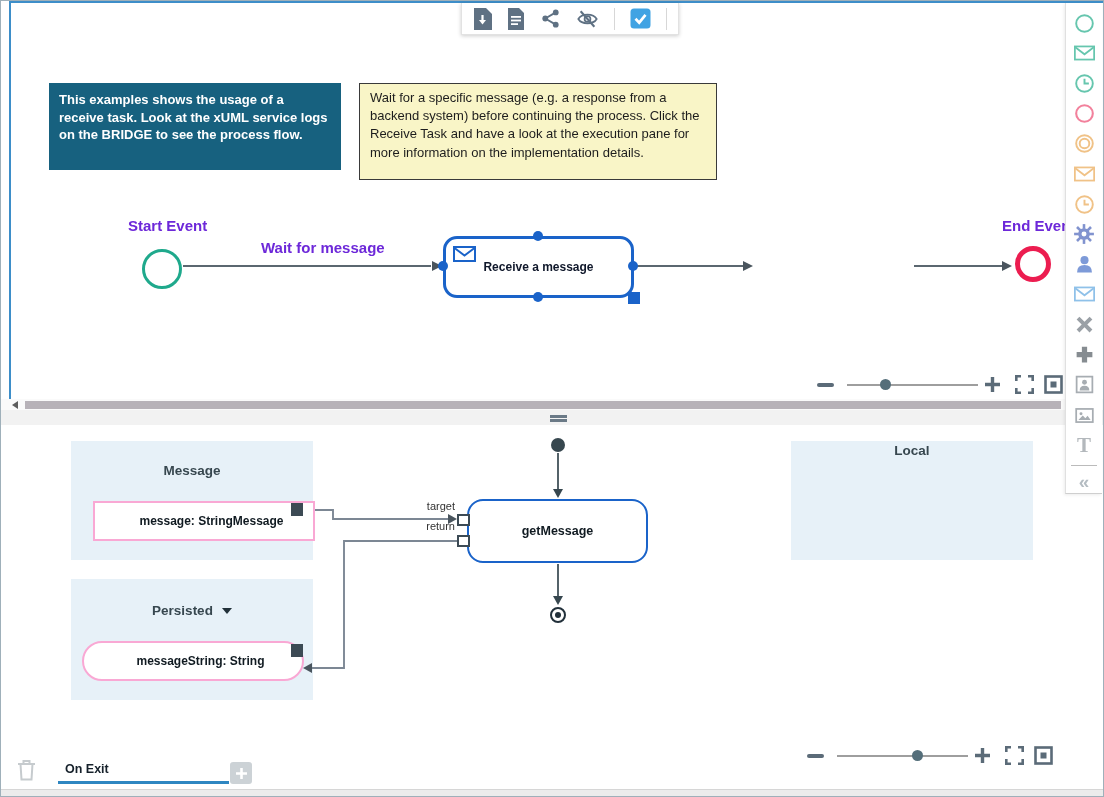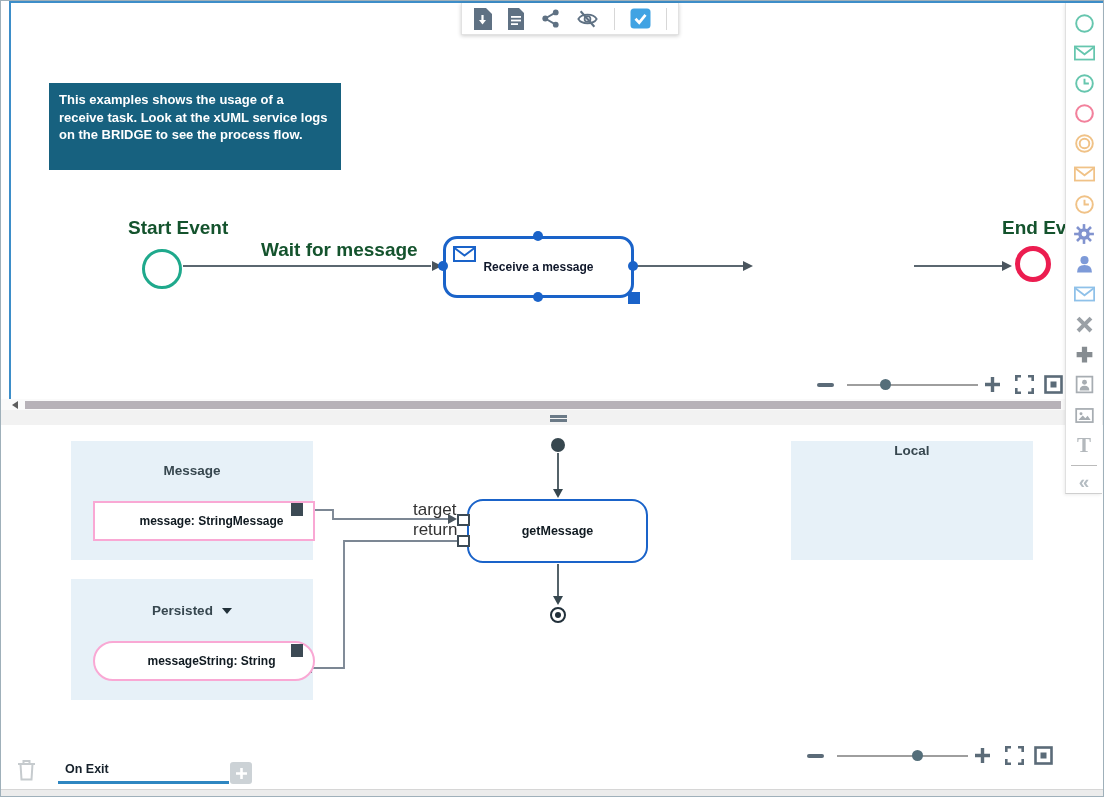--- a/index.html
+++ b/index.html
@@ -8,21 +8,21 @@
   
   .process-pane{position:absolute;left:8px;top:0;width:1104px;height:424px;border:2px solid #3d8ec9;box-sizing:border-box;background:#fff;}
 
   .toolbar{position:absolute;left:460px;top:2px;height:31px;background:#fff;border:1px solid #e2e2e2;border-top:none;box-shadow:0 1px 4px rgba(0,0,0,.20);display:flex;align-items:center;gap:15px;padding:0 11px;z-index:6;}
   .tb-sep{width:1px;height:22px;background:#d7d7d7;}
   .tb-icon{display:flex;align-items:center;justify-content:center;cursor:pointer;}
 
   .info-box{position:absolute;left:38px;top:80px;width:292px;height:87px;background:#17617f;color:#fff;font-weight:700;font-size:13px;line-height:17.5px;padding:8px 10px;box-sizing:border-box;}
   .note-box{position:absolute;left:348px;top:80px;width:358px;height:97px;background:#f9f5c7;border:1px solid #3a3a3a;color:#1d1d1d;font-size:13px;line-height:18.2px;padding:5px 10px;box-sizing:border-box;}
 
-  .bpmn-label{position:absolute;font-weight:700;font-size:19px;color:#14532d;white-space:nowrap;}
+  .bpmn-label{position:absolute;font-weight:700;font-size:15px;color:#6d28d9;white-space:nowrap;}
 
   .start-circle{position:absolute;left:131px;top:246px;width:40px;height:40px;border:3px solid #1fa98c;border-radius:50%;box-sizing:border-box;background:#fff;}
   .end-circle{position:absolute;left:1004px;top:243px;width:36px;height:36px;border:5px solid #ec1d50;border-radius:50%;box-sizing:border-box;background:#fff;}
 
   .task{position:absolute;background:#fff;display:flex;align-items:center;justify-content:center;font-weight:700;font-size:12px;color:#0f172a;box-sizing:border-box;}
   .receive-task{left:432px;top:233px;width:191px;height:62px;border:3px solid #1a63c9;border-radius:14px;}
   .show-task{left:742px;top:235px;width:161px;height:58px;border:2px solid #a8a8a8;border-radius:12px;}
   .task-icon{position:absolute;left:7px;top:7px;}
 
   .flow-line{position:absolute;height:2px;background:#5b6770;}
@@ -44,21 +44,21 @@
   .split-bar{position:absolute;left:549px;width:17px;height:2.5px;background:#6b7a87;}
 
   
   .map-panel{position:absolute;background:#e7f1f8;box-sizing:border-box;text-align:center;}
   .panel-title{display:inline-block;font-weight:700;font-size:13.5px;color:#37474f;}
   .caret-down{display:inline-block;width:0;height:0;border-left:5px solid transparent;border-right:5px solid transparent;border-top:6px solid #22313a;margin-left:9px;vertical-align:middle;}
 
   .map-item{position:absolute;width:222px;height:40px;background:#fff;border:2px solid #f9a8d4;box-sizing:border-box;display:flex;align-items:center;justify-content:center;font-weight:700;font-size:12px;color:#101a21;z-index:2;padding-left:15px;}
   .port-dark{position:absolute;width:12px;height:13px;background:#3c4a54;z-index:3;}
   .port-white{position:absolute;width:13px;height:12px;background:#fff;border:2px solid #3c4a54;box-sizing:border-box;z-index:3;}
-  .port-label{position:absolute;width:42px;text-align:right;font-size:17px;color:#333;z-index:3;}
+  .port-label{position:absolute;width:42px;text-align:right;font-size:11px;color:#333;z-index:3;}
 
   .action-node{position:absolute;left:466px;top:498px;width:181px;height:64px;background:#fff;border:2.5px solid #1a63c9;border-radius:16px;box-sizing:border-box;display:flex;align-items:center;justify-content:center;font-weight:700;font-size:12.5px;color:#10erguson1a21;color:#101a21;z-index:2;}
   .initial-node{position:absolute;left:550px;top:437px;width:14px;height:14px;background:#37474f;border-radius:50%;z-index:2;}
   .final-node{position:absolute;left:549px;top:606px;width:16px;height:16px;border:2.5px solid #22303a;border-radius:50%;box-sizing:border-box;z-index:2;}
   .final-node::after{content:"";position:absolute;left:2.5px;top:2.5px;width:6px;height:6px;border-radius:50%;background:#22303a;}
 
   #wires{position:absolute;left:0;top:424px;width:1104px;height:364px;z-index:1;}
 
   
   .tab-label{position:absolute;left:64px;top:761px;font-weight:700;font-size:12.5px;color:#16212b;}
@@ -74,20 +74,21 @@
   .pal-t{font-family:"Liberation Serif",serif;font-size:21px;font-weight:700;color:#b3b8bc;line-height:1;}
 </style>
 </head>
 <body>
 
 <div id="app">
 
   <div class="process-pane">
 
     <div class="info-box">This examples shows the usage of a receive task. Look at the xUML service logs on the BRIDGE to see the process flow.</div>
+    <div class="note-box">Wait for a specific message (e.g. a response from a backend system) before continuing the process. Click the Receive Task and have a look at the execution pane for more information on the implementation details.</div>
 
     <div class="bpmn-label" style="left:117px;top:214px;">Start Event</div>
     <div class="start-circle"></div>
 
     <div class="flow-line" style="left:172px;top:262px;width:248px;"></div>
     <div class="arrow-right" style="left:421px;top:258px;"></div>
     <div class="bpmn-label" style="left:250px;top:236px;">Wait for message</div>
 
     <div class="task receive-task">
       <span class="task-icon">
@@ -194,21 +195,21 @@
       <span class="panel-title">Message</span>
     </div>
     <div class="map-item" style="left:92px;top:500px;">message: StringMessage</div>
     <div class="port-dark" style="left:290px;top:502px;"></div>
 
     <div class="map-panel" style="left:70px;top:578px;width:242px;height:121px;padding-top:22px;">
       <span>
         <span class="panel-title">Persisted</span><span class="caret-down"></span>
       </span>
     </div>
-    <div class="map-item" style="left:92px;top:640px;border-radius:20px;">messageString: String</div>
+    <div class="map-item" style="left:81px;top:640px;border-radius:20px;">messageString: String</div>
     <div class="port-dark" style="left:290px;top:643px;"></div>
 
     <div class="map-panel" style="left:790px;top:440px;width:242px;height:119px;">
       <span class="panel-title">Local</span>
     </div>
 
     <svg id="wires" viewBox="0 0 1104 364">
 
       <path d="M557,28 L557,66" stroke="#37474f" stroke-width="1.7" fill="none"></path>
       <polygon points="552,64 562,64 557,73" fill="#37474f"></polygon>

